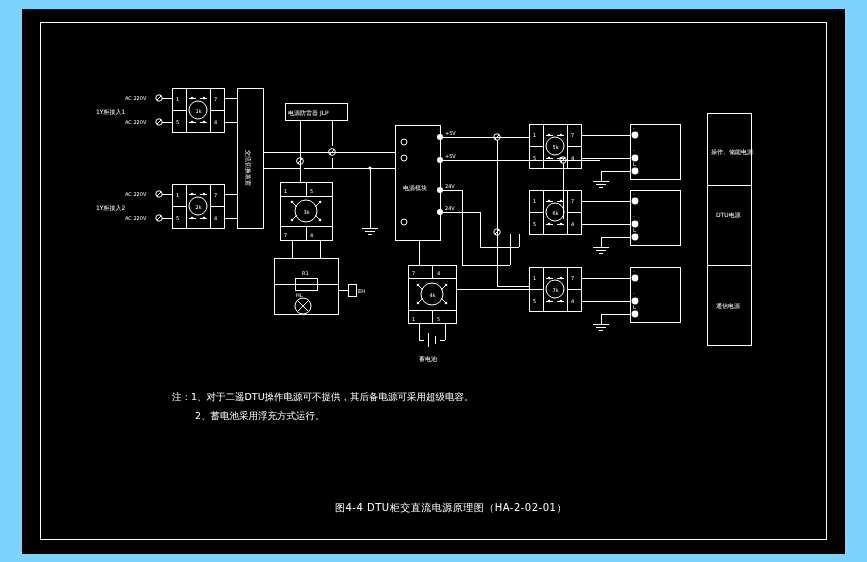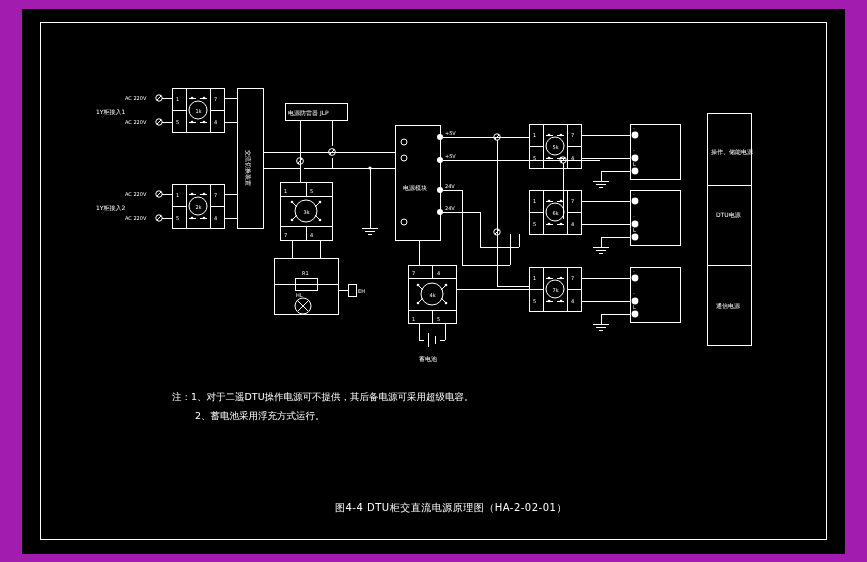--- a/index.html
+++ b/index.html
@@ -1,17 +1,17 @@
 <!DOCTYPE html>
 <html><head>
 <meta charset="utf-8">
 <style>
   html,body{margin:0;padding:0;background:#8b99ad;}
   body{width:867px;height:562px;overflow:hidden;font-family:"DejaVu Sans","Liberation Sans",sans-serif;}
-  #stage{position:relative;width:867px;height:562px;background:#a21caf;}
+  #stage{position:relative;width:867px;height:562px;background:#7dd3fc;}
   #canvas{position:absolute;left:22px;top:9px;width:823px;height:545px;background:#000;}
   #innerframe{position:absolute;left:40px;top:22px;width:787px;height:518px;border:1px solid #fff;box-sizing:border-box;}
   svg#schematic{position:absolute;left:0;top:0;width:867px;height:562px;overflow:visible;}
   .ln{stroke:#fff;stroke-width:1;fill:none;shape-rendering:crispEdges;}
   .bx{stroke:#fff;stroke-width:1;fill:none;shape-rendering:crispEdges;}
   .cir{stroke:#fff;stroke-width:1;fill:none;}
   .dot{fill:#fff;}
   text{fill:#fff;font-family:"DejaVu Sans","Liberation Sans",sans-serif;}
   .t5{font-size:5px;}
   .t6{font-size:6px;}

